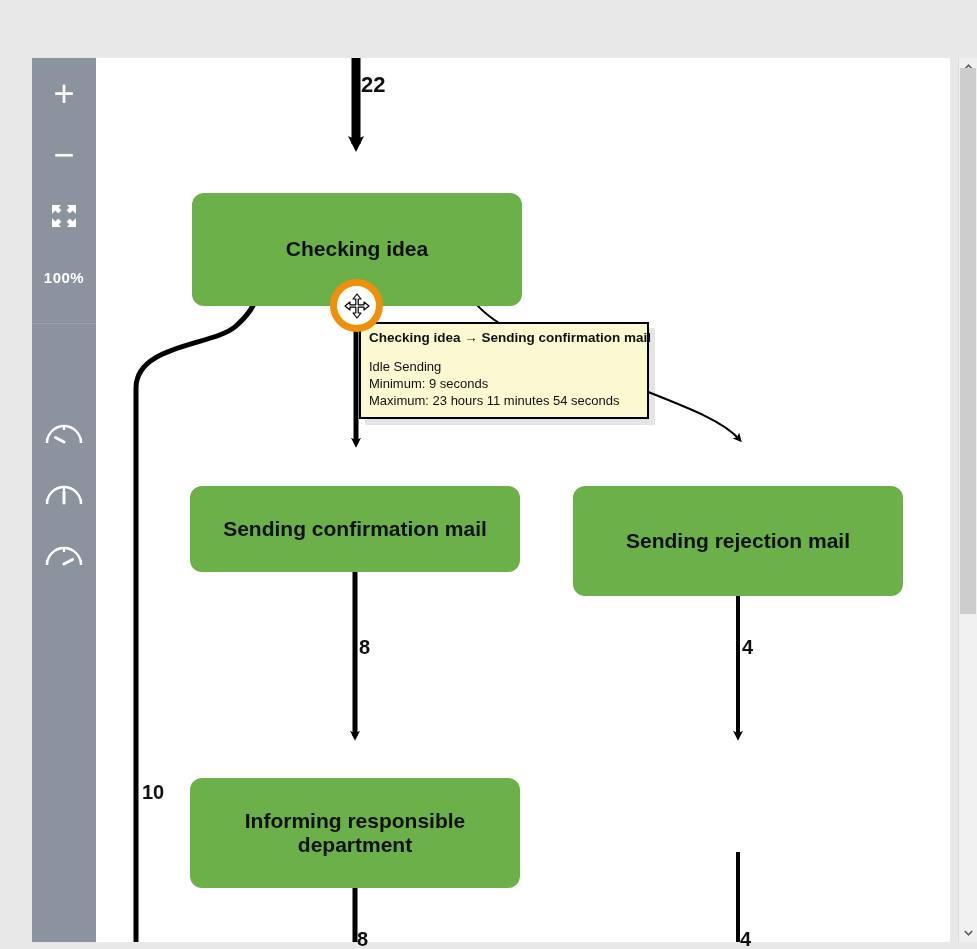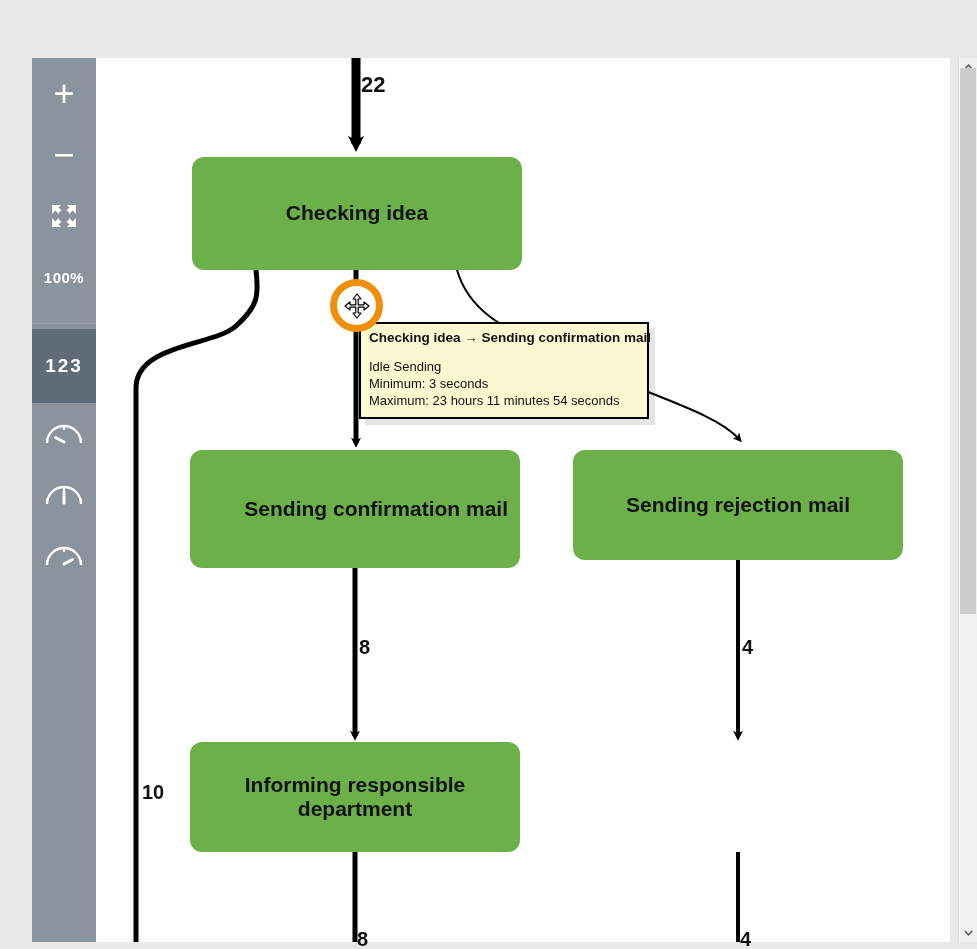--- a/index.html
+++ b/index.html
@@ -53,21 +53,21 @@
     position:absolute;left:1px;width:16px;top:10px;height:546px;
     background:#cdcdcd;cursor:pointer;
   }
 
   
   .node{
     position:absolute;border-radius:12px;background:#6cb04a;
     display:flex;align-items:center;justify-content:center;
     text-align:center;color:#111111;
     font-weight:bold;font-size:21px;line-height:1.15;
-    padding:0 12px;box-sizing:border-box;
+    padding:0 12px;box-sizing:border-box;margin-top:36px;
   }
 
   
   .elabel{
     position:absolute;color:#111111;font-weight:bold;font-size:20px;
     white-space:nowrap;
   }
 
   
   .tooltip{
@@ -124,21 +124,21 @@
       <path d="M259,794 L259,884" stroke="#000000" stroke-width="5" fill="none"></path>
 
       <path d="M642,794 L642,884" stroke="#000000" stroke-width="4" fill="none"></path>
     </svg>
   </div>
 
   <div class="node" style="left:192px;top:157px;width:330px;height:113px;">
     <span>Checking idea</span>
   </div>
 
-  <div class="node" style="left:190px;top:450px;width:330px;height:118px;justify-content:flex-end;">
+  <div class="node" style="left:190px;top:450px;width:330px;height:86px;">
     <span>Sending confirmation mail</span>
   </div>
 
   <div class="node" style="left:573px;top:450px;width:330px;height:110px;">
     <span>Sending rejection mail</span>
   </div>
 
   <div class="node" style="left:190px;top:742px;width:330px;height:110px;">
     <span>Informing responsible department</span>
   </div>
@@ -153,21 +153,21 @@
   <div class="elabel" style="left:142px;top:781px;">10</div>
 
   <div class="elabel" style="left:357px;top:928px;">8</div>
 
   <div class="elabel" style="left:740px;top:928px;">4</div>
 
   <div class="tooltip">
     <div class="tt-title">Checking idea → Sending confirmation mail</div>
     <div class="tt-gap"></div>
     <div class="tt-line">Idle Sending</div>
-    <div class="tt-line">Minimum: 3 seconds</div>
+    <div class="tt-line">Minimum: 9 seconds</div>
     <div class="tt-line">Maximum: 23 hours 11 minutes 54 seconds</div>
   </div>
 
   <div class="marker">
     <svg width="26" height="26" viewBox="0 0 26 26">
       <path d="M13 1 L17 6 L14.2 6 L14.2 11.8 L20 11.8 L20 9 L25 13 L20 17 L20 14.2 L14.2 14.2 L14.2 20 L17 20 L13 25 L9 20 L11.8 20 L11.8 14.2 L6 14.2 L6 17 L1 13 L6 9 L6 11.8 L11.8 11.8 L11.8 6 L9 6 Z" fill="#ffffff" stroke="#000000" stroke-width="1.2" stroke-linejoin="round"></path>
     </svg>
   </div>
 
   <div class="toolbar">
@@ -190,23 +190,20 @@
         </g>
       </svg>
     </div>
 
     <div class="tb-btn" style="top:189px;text-align:center;">
       <span class="tb-zoomlabel">100%</span>
     </div>
 
     <div class="tb-sep" style="top:265px;"></div>
 
-    <div class="tb-btn sel" style="top:271px;height:74px;">
-      <span class="tb-123">123</span>
-    </div>
 
     <div class="tb-btn" style="top:345px;">
       <svg width="38" height="24" viewBox="0 0 38 24">
         <path d="M2,22 A17,17 0 0 1 36,22" fill="none" stroke="#ffffff" stroke-width="2.4"></path>
         <path d="M2,22 L2,17 M36,22 L36,17 M19,5 L19,9" stroke="#ffffff" stroke-width="2.2"></path>
         <path d="M19,21 L10.5,16.5" stroke="#ffffff" stroke-width="3" stroke-linecap="round"></path>
       </svg>
     </div>
 
     <div class="tb-btn" style="top:406px;">

